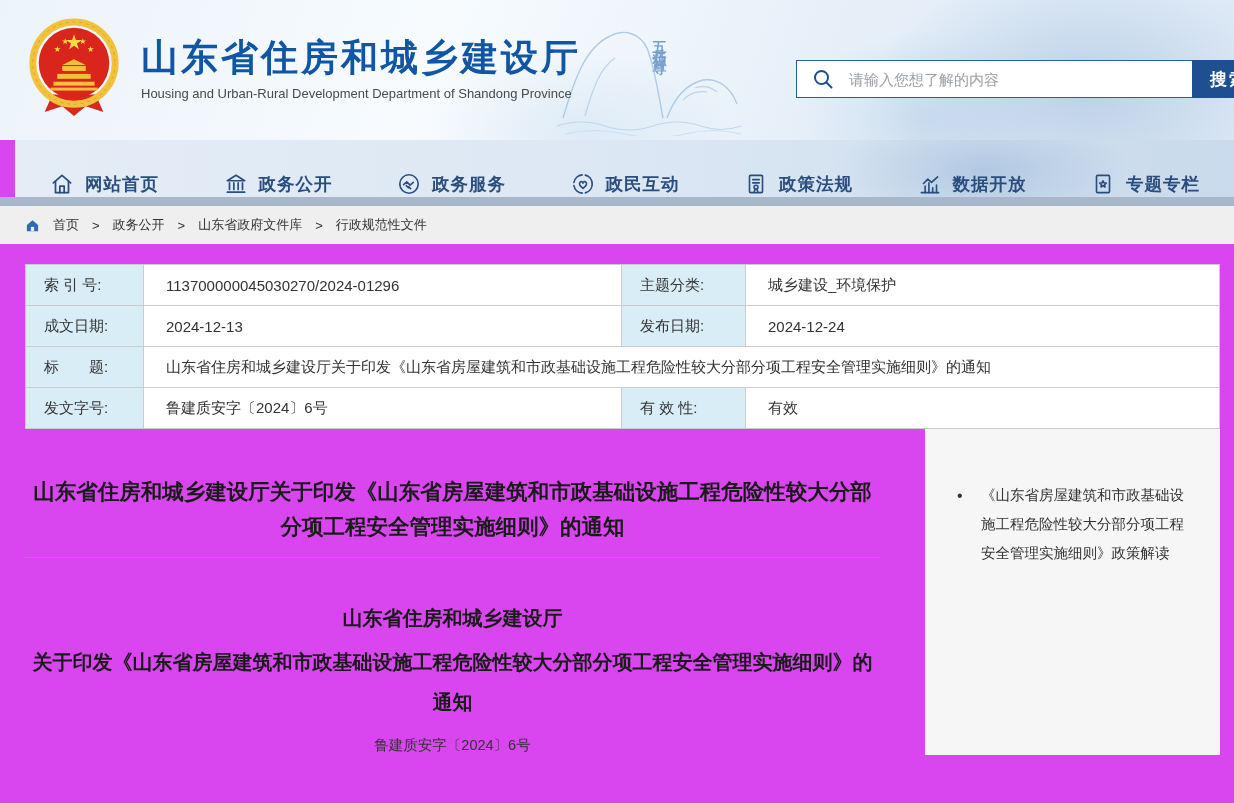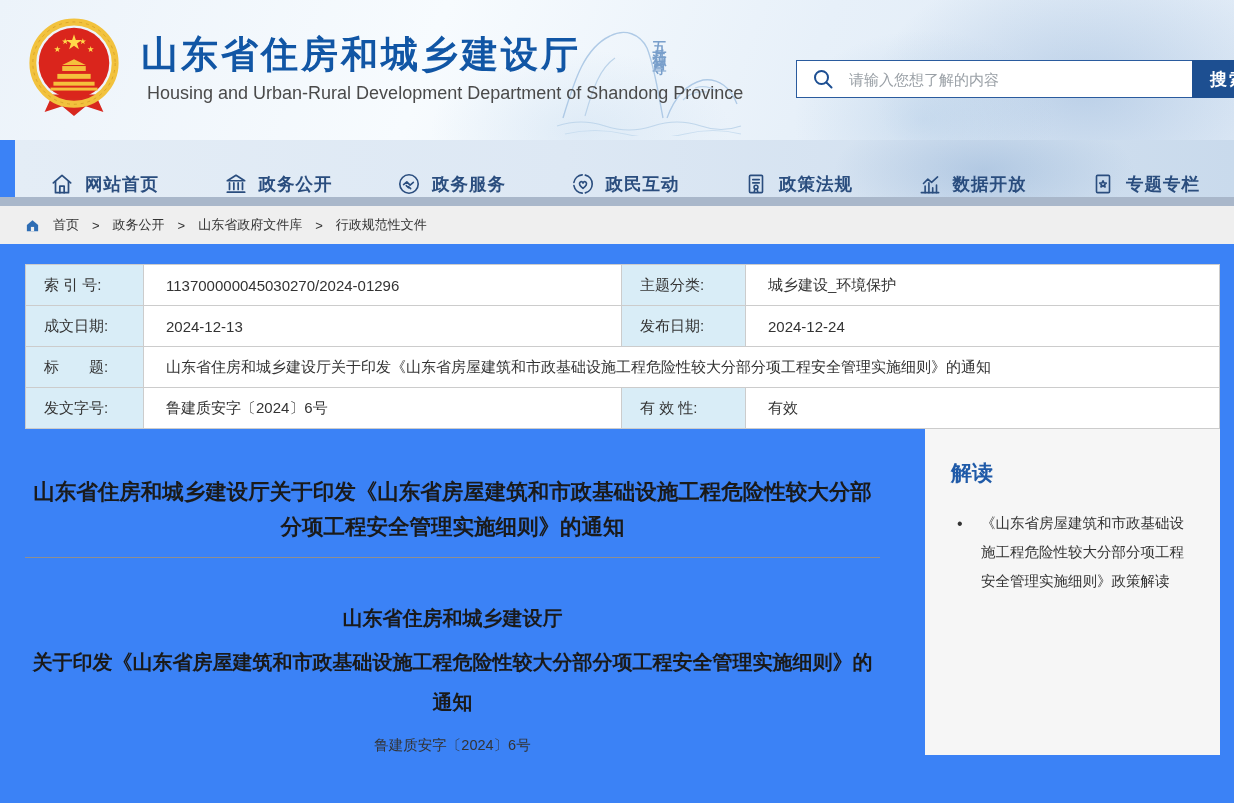--- a/index.html
+++ b/index.html
@@ -1,37 +1,37 @@
 <!DOCTYPE html>
 <html lang="zh"><head>
 <meta charset="utf-8">
 <style>
   * { margin:0; padding:0; box-sizing:border-box; }
   html,body { background:#ffffff; }
   body { font-family:"Liberation Sans","DejaVu Sans",sans-serif; color:#333; }
-  .page { position:relative; width:1234px; height:803px; background:#3b82f6; overflow:hidden; }
+  .page { position:relative; width:1234px; height:803px; background:#d946ef; overflow:hidden; }
 
   
   .site-header { position:relative; height:140px;
     background:linear-gradient(110deg,#ecf3fa 0%,#f7fbfe 35%,#e7f0f9 65%,#dfeaf6 100%); overflow:hidden; }
   .wash { position:absolute; border-radius:50%; pointer-events:none; }
   .wash1 { right:-60px; top:-40px; width:420px; height:260px;
     background:radial-gradient(closest-side,rgba(124,162,207,.38),rgba(124,162,207,0)); }
   .wash2 { right:180px; top:30px; width:260px; height:180px;
     background:radial-gradient(closest-side,rgba(150,185,220,.30),rgba(150,185,220,0)); }
   .wash3 { left:430px; top:50px; width:300px; height:160px;
     background:radial-gradient(closest-side,rgba(160,195,228,.22),rgba(160,195,228,0)); }
   .mountain { position:absolute; left:555px; top:8px; width:190px; height:128px; opacity:.9; }
   .mountain svg { position:absolute; left:0; top:0; }
   .decor-text { position:absolute; left:96px; top:22px; writing-mode:vertical-rl;
     font-size:14px; letter-spacing:6px; color:#6d96c6; font-weight:bold; }
   .brand { position:absolute; left:25px; top:18px; display:flex; align-items:center; gap:18px; }
   .emblem { width:98px; height:102px; }
   .site-title { font-size:37px; font-weight:bold; color:#1156a5; letter-spacing:3px; line-height:1.15; }
-  .site-subtitle { font-size:18px; color:#4a4a4a; margin-top:6px;margin-left:6px; }
+  .site-subtitle { font-size:13px; color:#4a4a4a; margin-top:6px; }
 
   .searchbar { position:absolute; left:796px; top:60px; width:470px; height:38px;
     display:flex; align-items:center; background:#fff; border:1px solid #2a5b9e; }
   .search-icon { display:flex; align-items:center; justify-content:center; width:52px; }
   .searchbar input { flex:1; height:100%; border:none; outline:none; font-size:15px; color:#333;
     background:transparent; font-family:inherit; }
   .searchbar input::placeholder { color:#9aa0a6; }
   .search-btn { width:74px; height:38px; margin-right:-1px; border:none; background:#1d4f91; color:#fff;
     font-size:17px; font-weight:bold; cursor:pointer; font-family:inherit; letter-spacing:2px; }
 
@@ -266,21 +266,20 @@
         <h1 class="page-title">山东省住房和城乡建设厅关于印发《山东省房屋建筑和市政基础设施工程危险性较大分部分项工程安全管理实施细则》的通知</h1>
         <div class="rule"></div>
         <div class="doc-head">
           <p class="doc-org">山东省住房和城乡建设厅</p>
           <p class="doc-title">关于印发《山东省房屋建筑和市政基础设施工程危险性较大分部分项工程安全管理实施细则》的通知</p>
           <p class="doc-number">鲁建质安字〔2024〕6号</p>
         </div>
       </section>
 
       <aside class="sidebar">
-        <h2 class="sidebar-title">解读</h2>
         <ul>
           <li>《山东省房屋建筑和市政基础设施工程危险性较大分部分项工程安全管理实施细则》政策解读</li>
         </ul>
       </aside>
     </div>
 
   </main>
 </div>
 
 </body></html>

